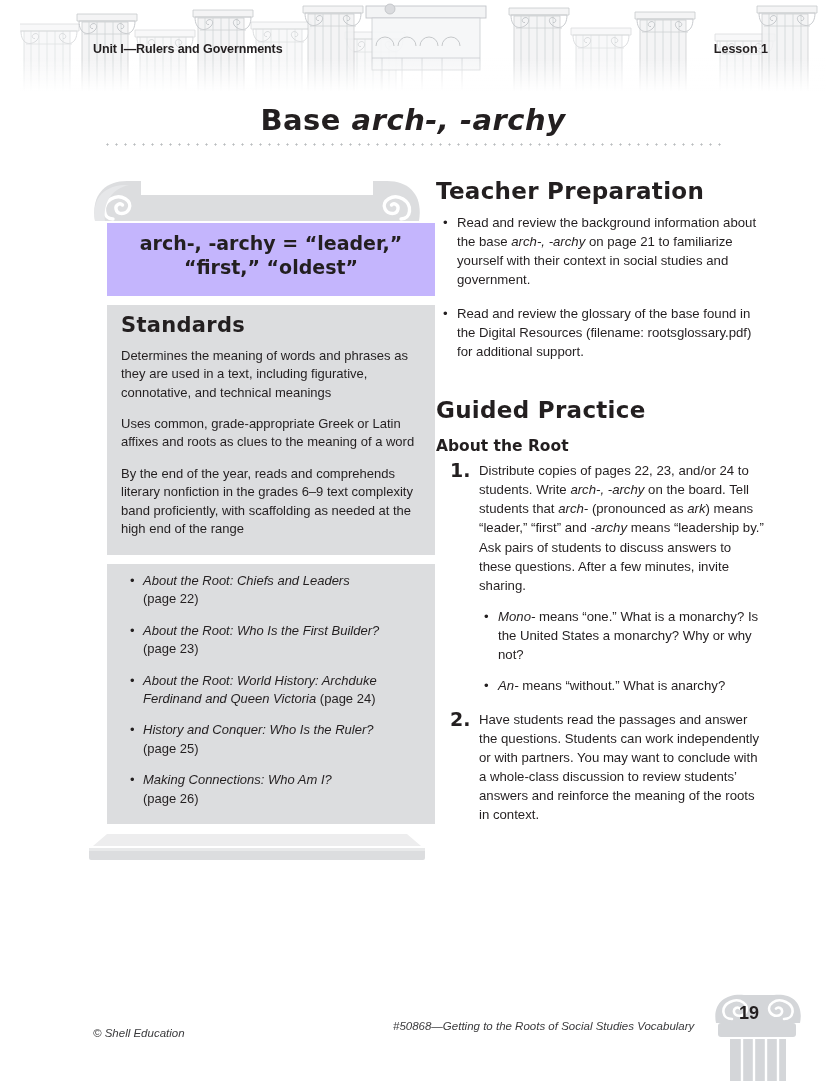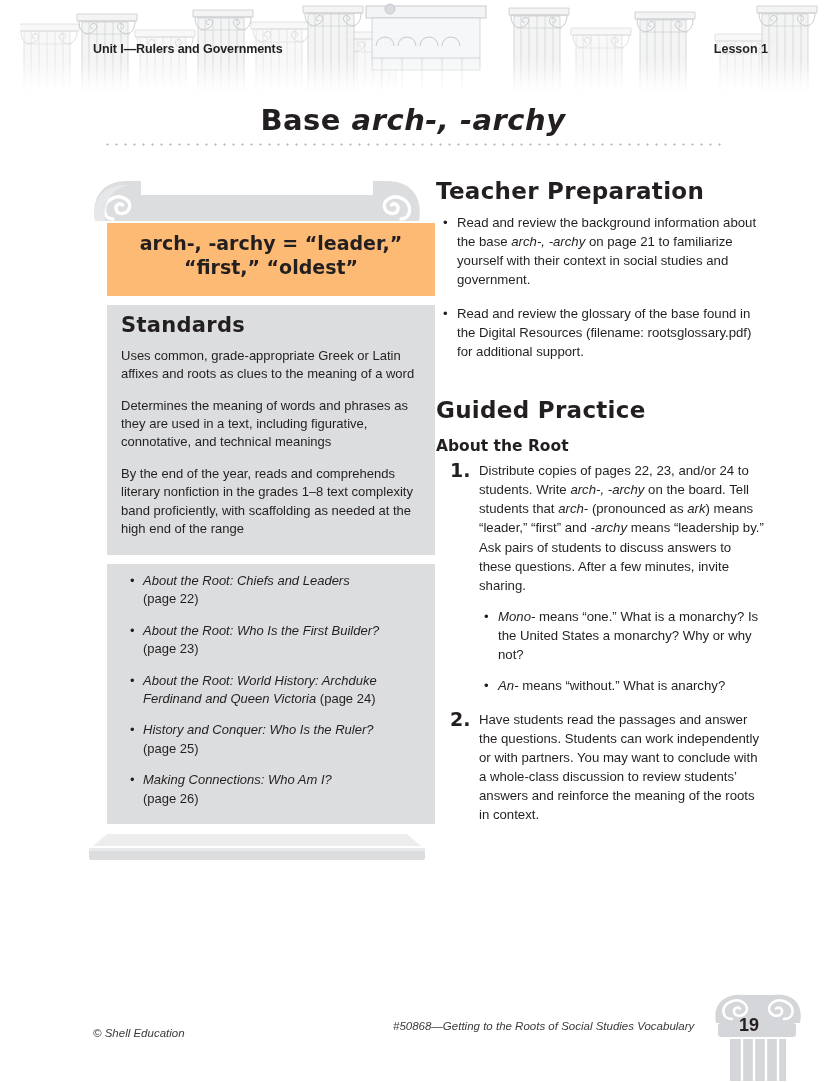--- a/index.html
+++ b/index.html
@@ -94,21 +94,21 @@
     position: relative;
     width: 336px;
     height: 48px;
   }
   .capital svg { display: block; }
 
   .definition-box {
     position: relative;
     margin-left: 18px;
     width: 300px;
-    background: #fdba74;
+    background: #c4b5fd;
     padding: 8px 14px 16px 14px;
     box-sizing: content-box;
   }
   .definition-text {
     font-family: "DejaVu Sans", sans-serif;
     font-size: 19px;
     font-weight: bold;
     text-align: center;
     line-height: 1.28;
     color: #231f20;
@@ -275,21 +275,21 @@
   }
   .footer-col {
     position: absolute;
     right: 20px; top: -3px;
     width: 96px;
     height: 92px;
   }
   .footer-col svg { display: block; }
   .page-number {
     position: absolute;
-    left: 29px; top: 26px;
+    left: 29px; top: 14px;
     font-size: 18px;
     font-weight: bold;
     color: #231f20;
   }
 </style>
 </head>
 <body>
 
 <div class="page">
 
@@ -383,23 +383,23 @@
     </div>
 
     <div class="definition-box">
       <div class="definition-text">arch-, -archy = “leader,”
 “first,” “oldest”</div>
     </div>
 
     <div class="panel spaced">
       <div class="panel-heading">Standards</div>
       <div>
+        <div class="standard-item">Determines the meaning of words and phrases as they are used in a text, including figurative, connotative, and technical meanings</div>
         <div class="standard-item">Uses common, grade-appropriate Greek or Latin affixes and roots as clues to the meaning of a word</div>
-        <div class="standard-item">Determines the meaning of words and phrases as they are used in a text, including figurative, connotative, and technical meanings</div>
-        <div class="standard-item">By the end of the year, reads and comprehends literary nonfiction in the grades 1–8 text complexity band proficiently, with scaffolding as needed at the high end of the range</div>
+        <div class="standard-item">By the end of the year, reads and comprehends literary nonfiction in the grades 6–9 text complexity band proficiently, with scaffolding as needed at the high end of the range</div>
       </div>
     </div>
 
     <div class="panel spaced">
       <ul class="materials-list">
         <li>
           <span class="dot">•</span><span class="mtitle">About the Root:  Chiefs and Leaders</span><br><span>(page 22)</span>
         </li>
         <li>
           <span class="dot">•</span><span class="mtitle">About the Root: Who Is the First Builder?</span><br><span>(page 23)</span>

